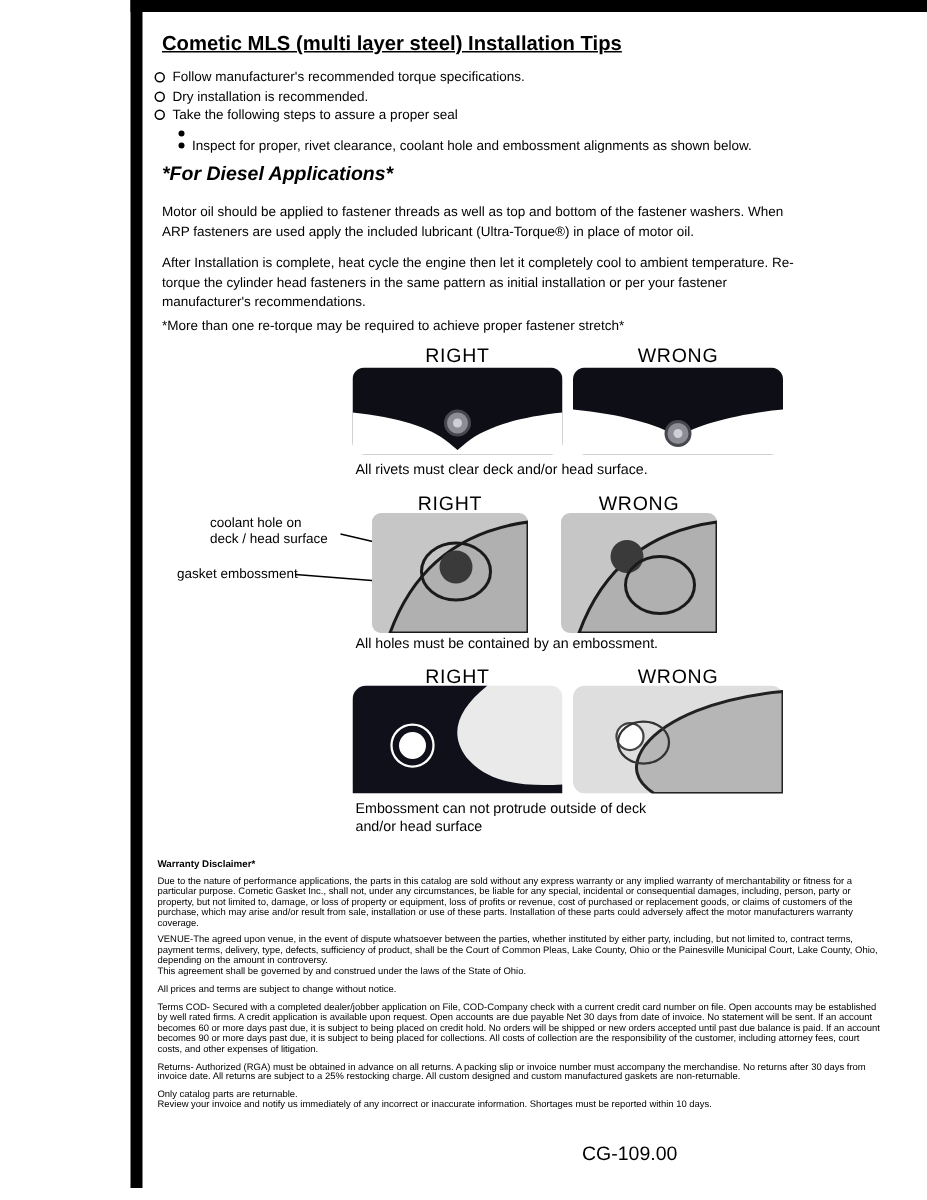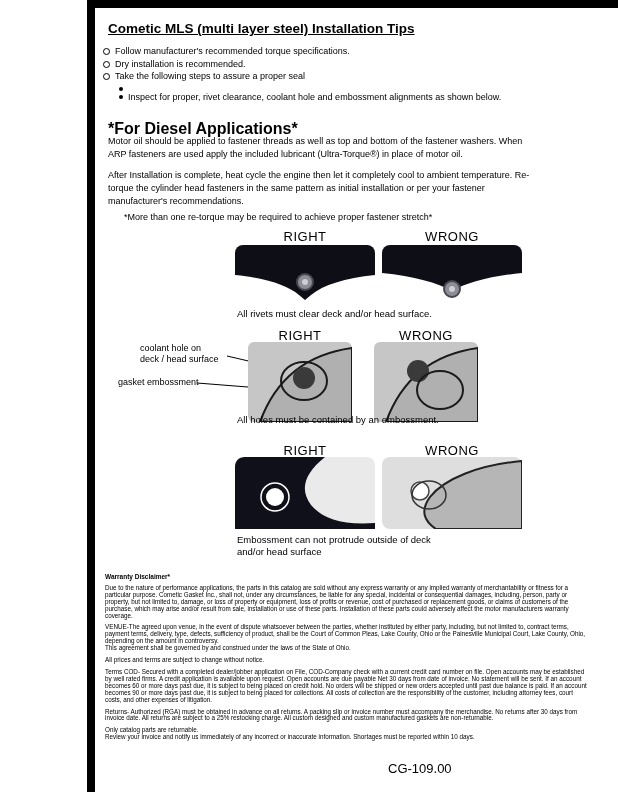--- a/index.html
+++ b/index.html
@@ -11,25 +11,25 @@
   .border-top  { position:absolute; left:87px; top:0; width:531px; height:8px; background:#000; }
 
   .title { position:absolute; left:108px; top:21px; font-size:13.5px; font-weight:bold; text-decoration:underline; }
 
   .tips { position:absolute; left:103px; top:45px; font-size:9px; line-height:12.5px; }
   .tip-row { display:flex; align-items:flex-start; }
   .tip-row .marker { flex:0 0 auto; width:5px; height:5px; border:1px solid #000; border-radius:50%; margin:3px 5px 0 0; }
   .sub-tips { margin-left:16px; }
   .sub-tips .marker-dot { flex:0 0 auto; width:4px; height:4px; background:#000; border-radius:50%; margin:4px 5px 0 0; }
 
-  .diesel-heading { position:absolute; left:108px; top:120px; font-size:16px; font-weight:bold; }
+  .diesel-heading { position:absolute; left:108px; top:108px; font-size:13px; font-weight:bold;font-style:italic; }
   .para { position:absolute; left:108px; width:425px; font-size:9px; line-height:13px; }
   .para-1 { top:135px; }
   .para-2 { top:169px; }
-  .retorque-note { position:absolute; left:108px; top:212px; font-size:9px;margin-left:16px; }
+  .retorque-note { position:absolute; left:108px; top:212px; font-size:9px; }
 
   .col-label { position:absolute; font-size:13px; text-align:center; letter-spacing:0.5px; }
   .diagram { position:absolute; }
   .diagram svg { display:block; }
   .caption { position:absolute; font-size:9.5px; line-height:12px; }
   .pre { white-space:pre-line; }
 
   .annot { position:absolute; font-size:9px; line-height:10.5px; }
   .annot-lines { position:absolute; left:100px; top:335px; width:430px; height:70px; pointer-events:none; }
 
@@ -119,21 +119,21 @@
     </svg>
   </div>
   <div class="diagram" style="left:374px; top:342px;">
     <svg width="104" height="80" viewBox="0 0 104 80">
       <rect width="104" height="80" rx="6" fill="#c6c6c6"></rect>
       <path d="M104,6 C60,12 28,36 12,80 L104,80 Z" fill="#b0b0b0" stroke="#1a1a1a" stroke-width="2"></path>
       <circle cx="44" cy="29" r="11" fill="#3a3a3a"></circle>
       <ellipse cx="66" cy="48" rx="23" ry="19" fill="none" stroke="#1a1a1a" stroke-width="2"></ellipse>
     </svg>
   </div>
-  <div class="caption" style="left:237px; top:414px;">All holes must be contained by an embossment.</div>
+  <div class="caption" style="left:237px; top:424px;">All holes must be contained by an embossment.</div>
 
   <div class="col-label" style="left:235px; top:443px; width:140px;">RIGHT</div>
   <div class="col-label" style="left:382px; top:443px; width:140px;">WRONG</div>
 
   <div class="diagram" style="left:235px; top:457px;">
     <svg width="140" height="72" viewBox="0 0 140 72">
       <rect width="140" height="72" rx="8" fill="#eaeaea"></rect>
       <path d="M0,72 L0,10 C0,4 4,0 10,0 L90,0 C70,16 64,32 76,48 C88,62 106,68 140,66 L140,72 Z" fill="#10101a"></path>
       <circle cx="40" cy="40" r="9" fill="#ffffff"></circle>
       <circle cx="40" cy="40" r="14" fill="none" stroke="#ffffff" stroke-width="1.5"></circle>

